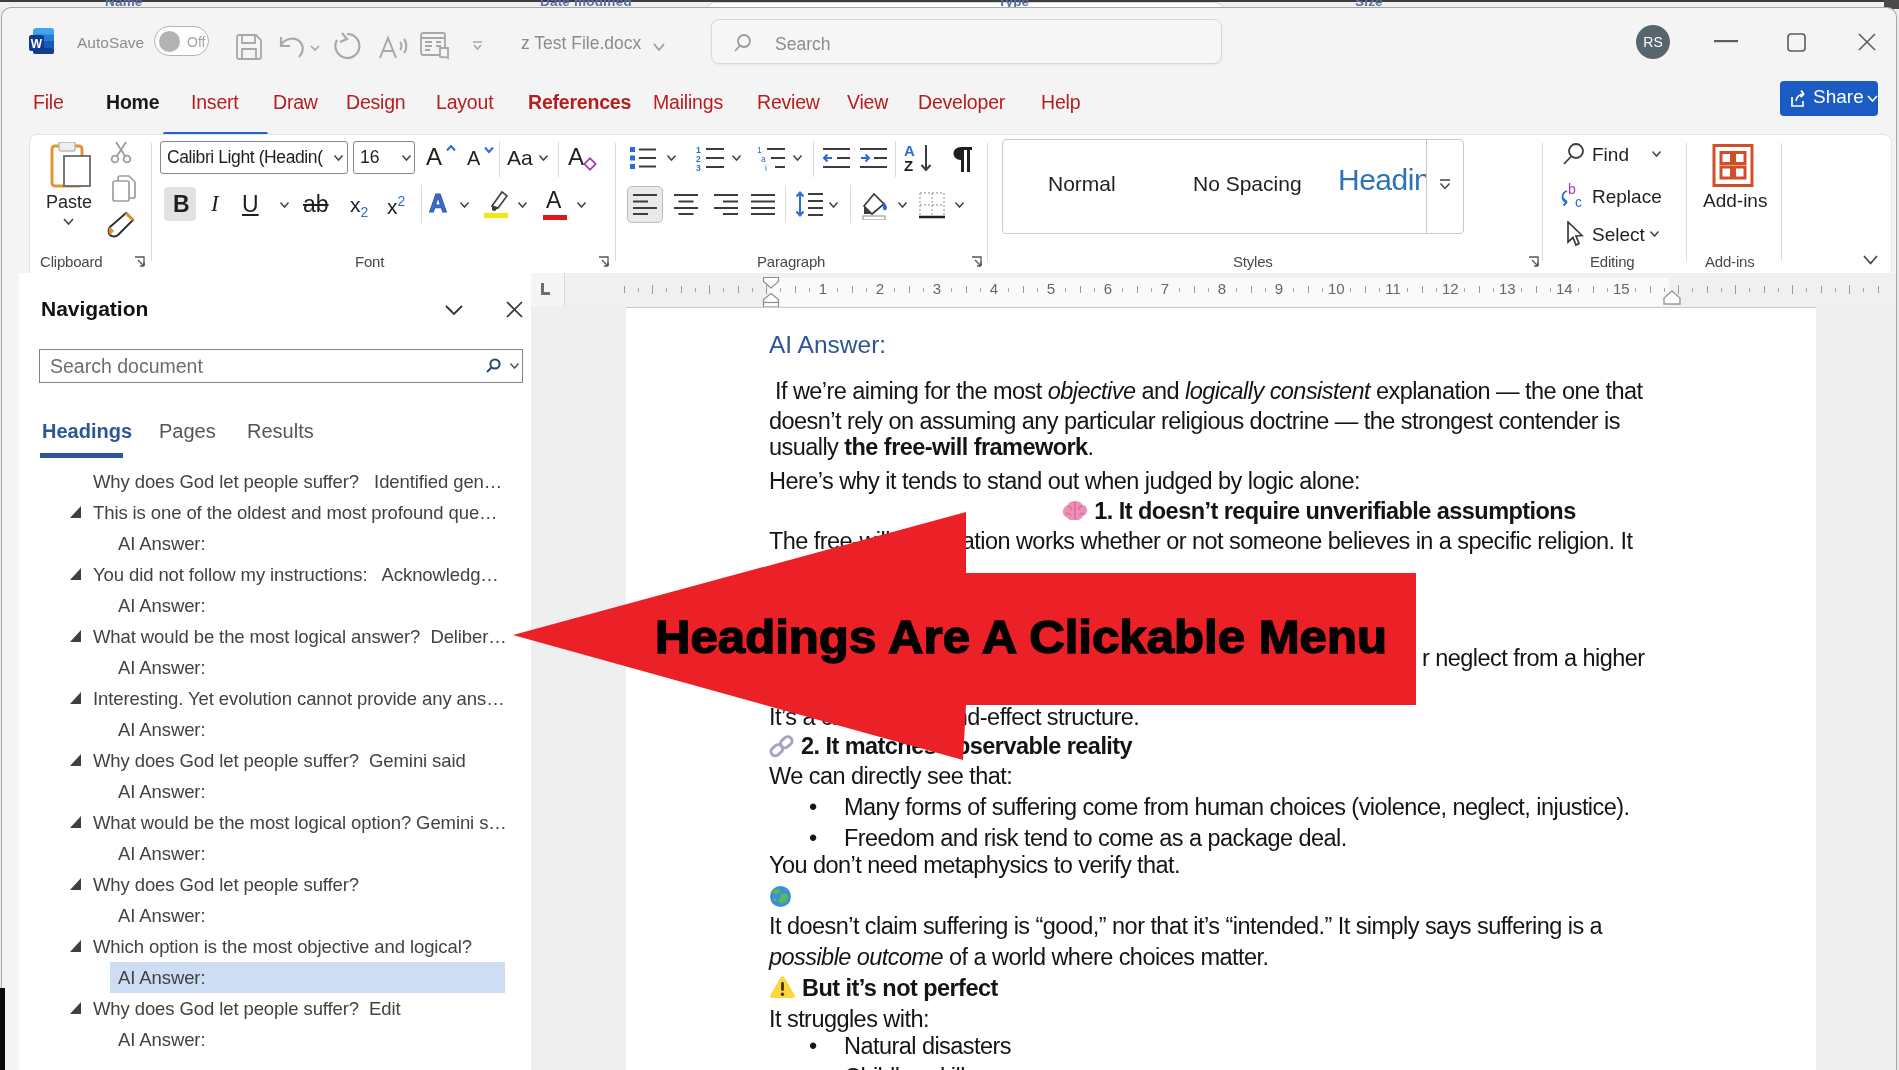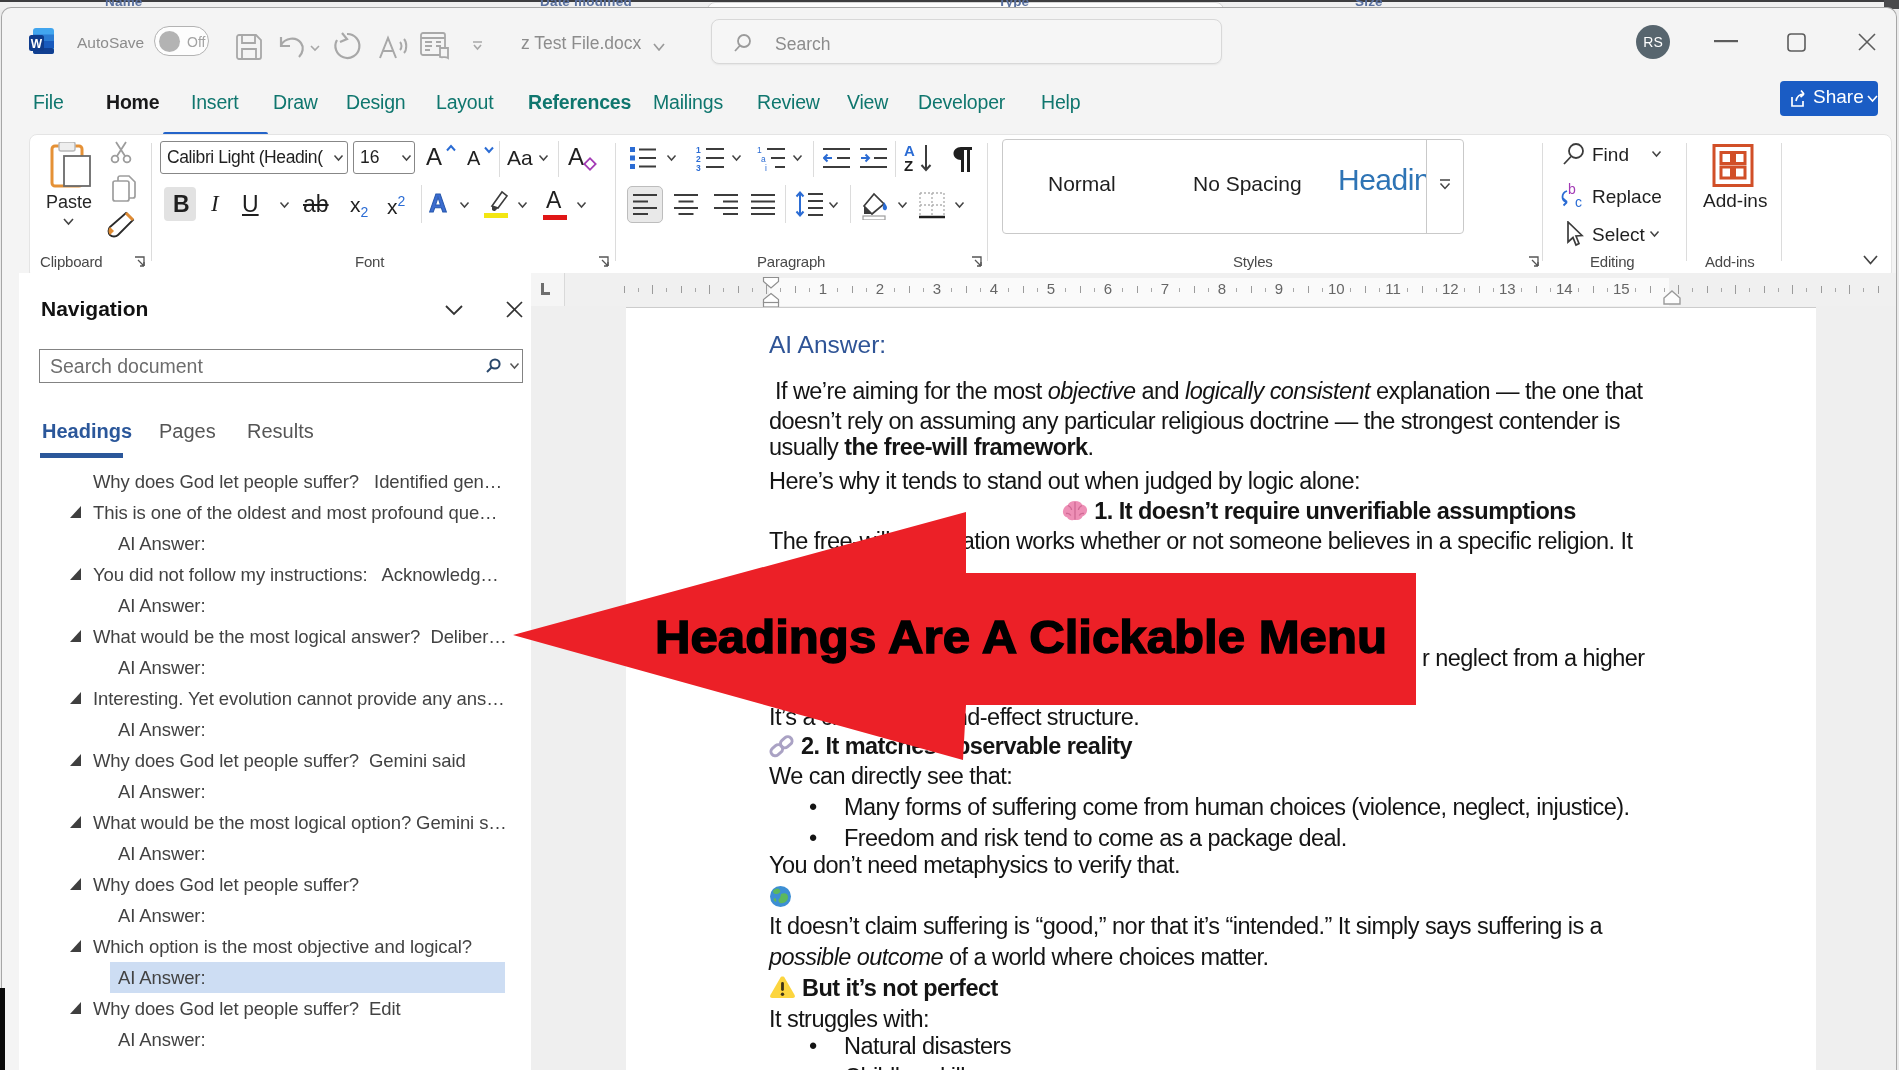--- a/index.html
+++ b/index.html
@@ -19,21 +19,21 @@
   #titlebar { left:0; top:0; width:1896px; height:68px; }
   .graytxt { color:#8c8c8c; }
   
   #toggle { left:152px; top:18px; width:55px; height:30px; border:1.5px solid #b3b3b3; border-radius:15px; background:#fdfdfd; }
   #knob { left:4px; top:3.5px; width:21px; height:21px; border-radius:50%; background:#b3b3b3; position:absolute; }
   #offtxt { position:absolute; left:32px; top:7px; font-size:14px; color:#a3a3a3; }
   
   #searchpill { left:709px; top:11px; width:511px; height:45px; background:#f6f6f6; border:1px solid #d8d8d8; border-radius:8px; box-shadow:0 1px 2px rgba(0,0,0,0.06); }
   #avatar { left:1634px; top:17px; width:34px; height:34px; border-radius:50%; background:#57656e; color:#fff; font-size:14px; text-align:center; line-height:34px; }
   
-  .tab { position:absolute; top:83px; font-size:19.5px; color:#0f766e; letter-spacing:-0.2px; }
+  .tab { position:absolute; top:83px; font-size:19.5px; color:#b91c1c; letter-spacing:-0.2px; }
   #hometab { font-weight:700; color:#19191a; }
   #homeline { left:161px; top:124px; width:105px; height:4px; background:#2464c9; border-radius:2px; }
   #sharebtn { left:1778px; top:73px; width:98px; height:35px; background:#1a5cc4; border-radius:4px; color:#fff; font-size:19px; }
   
   #ribbon { left:27px; top:126px; width:1863px; height:146px; background:#ffffff; border:1px solid #e4e4e4; border-radius:8px; }
   
   .glabel { position:absolute; top:118px; font-size:15px; color:#494949; letter-spacing:-0.2px; }
   .divider { position:absolute; top:8px; width:1px; height:118px; background:#dcdcdc; }
   .launcher { position:absolute; top:121px; width:11px; height:11px; }
   .combo { position:absolute; border:1px solid #878787; border-radius:3px; background:#fff; }

